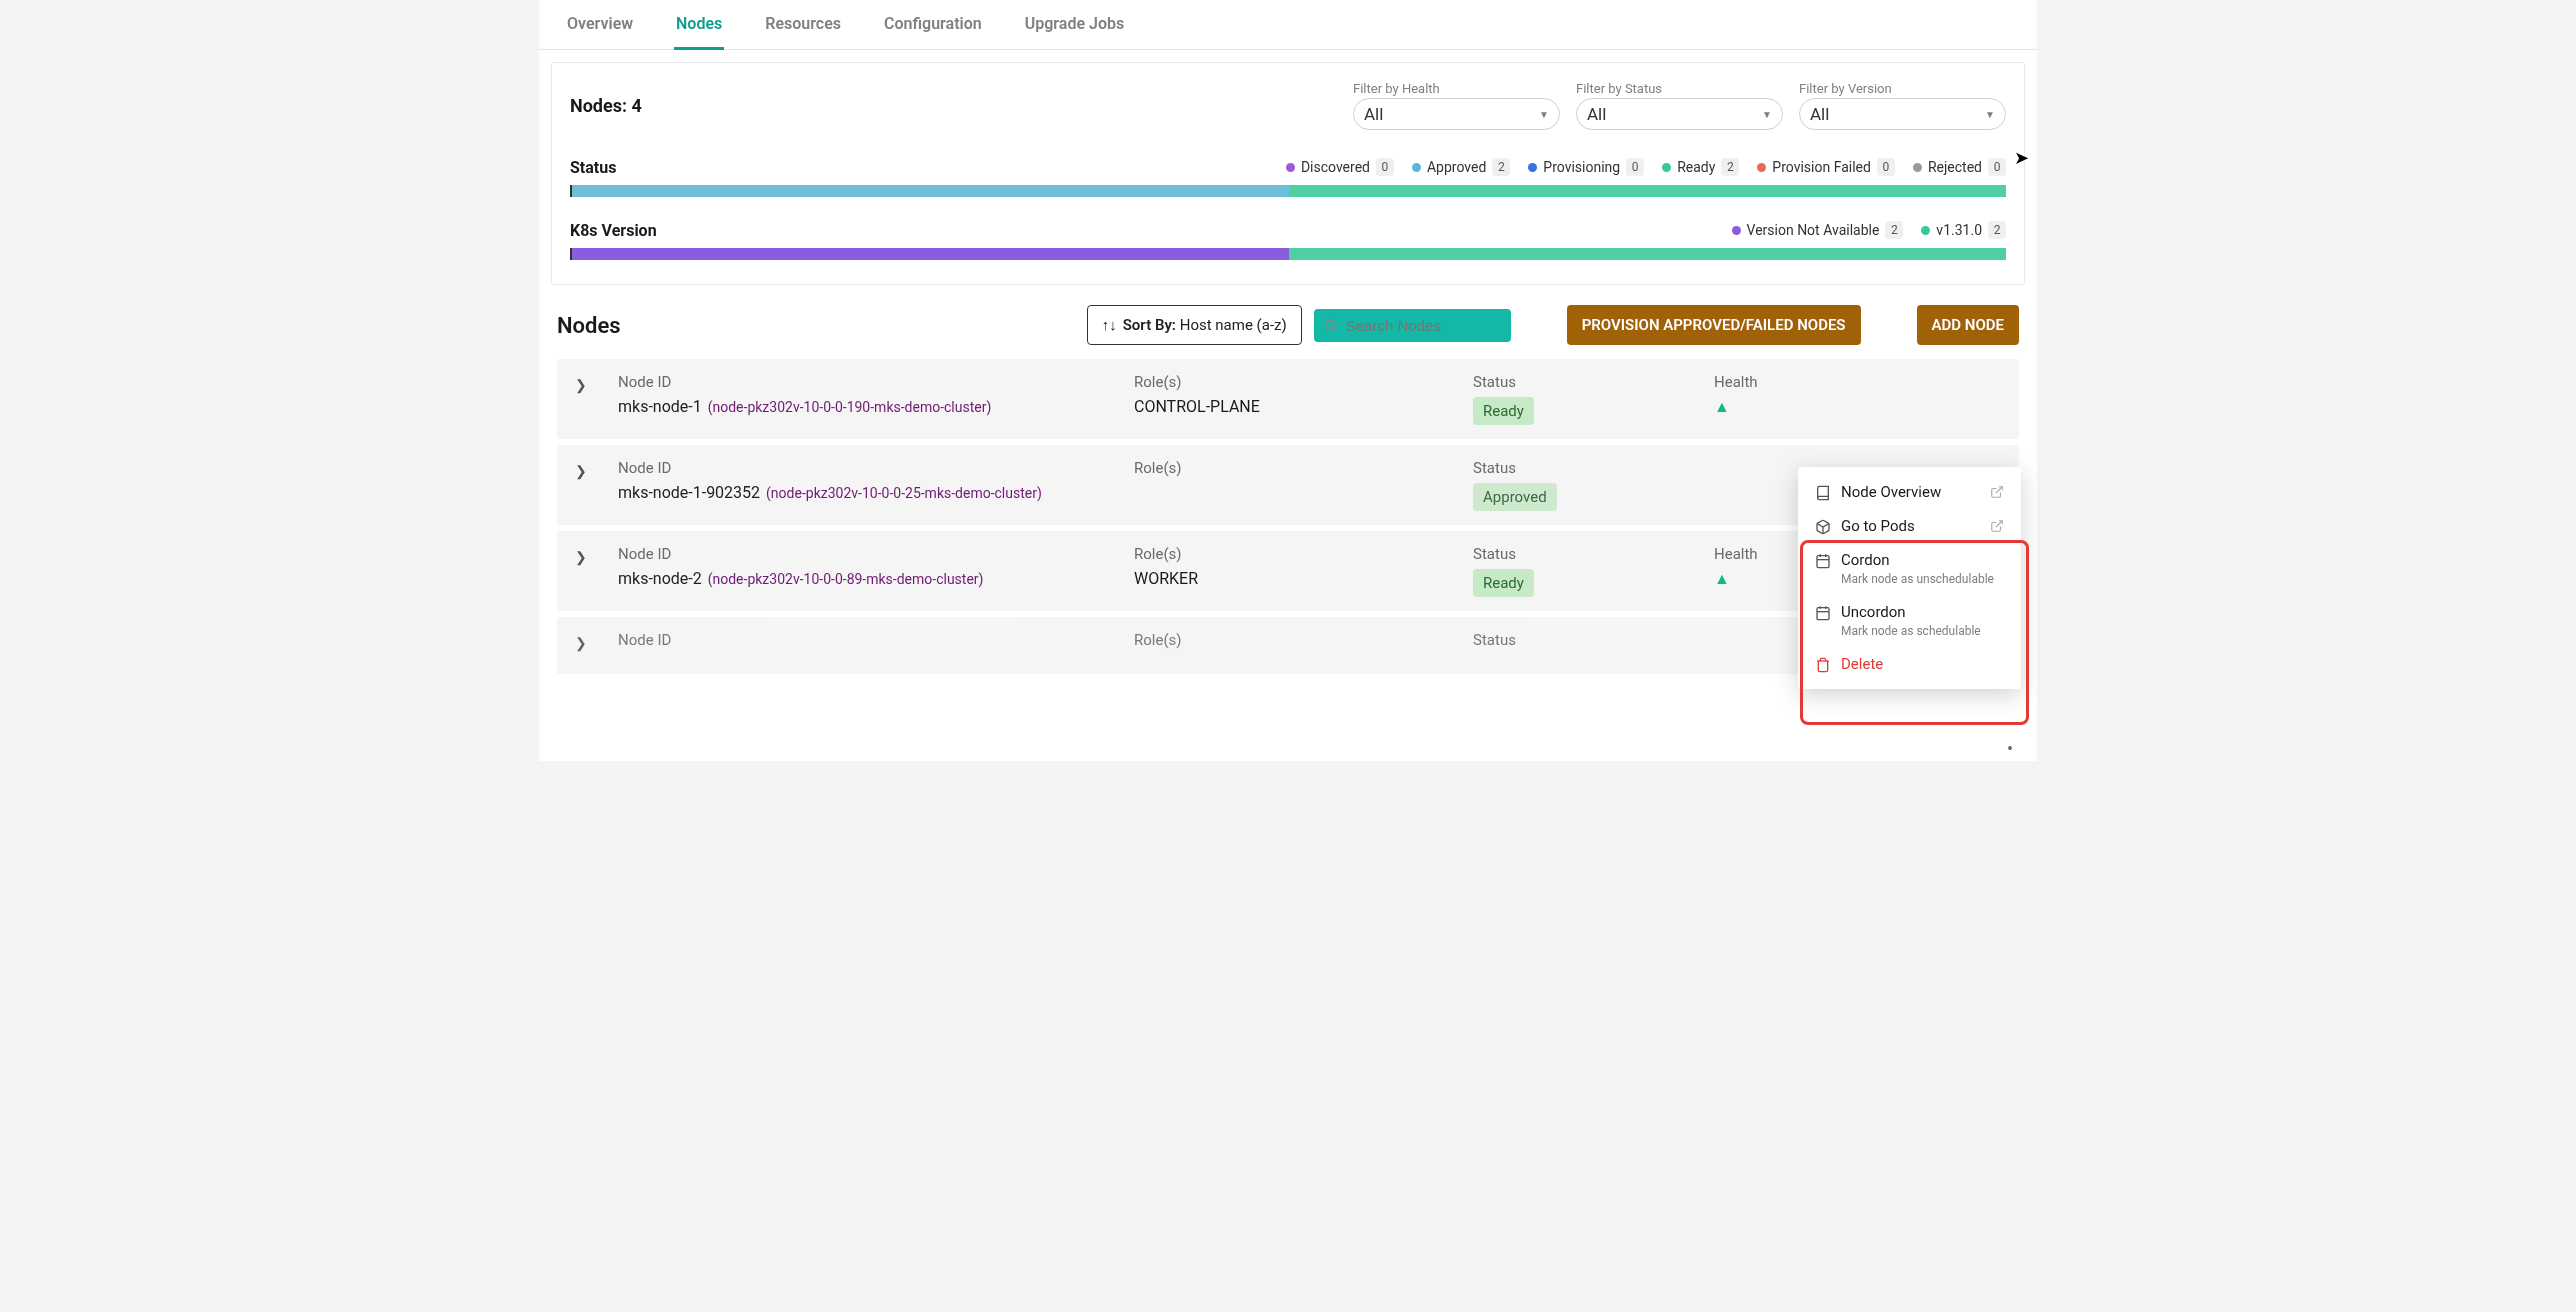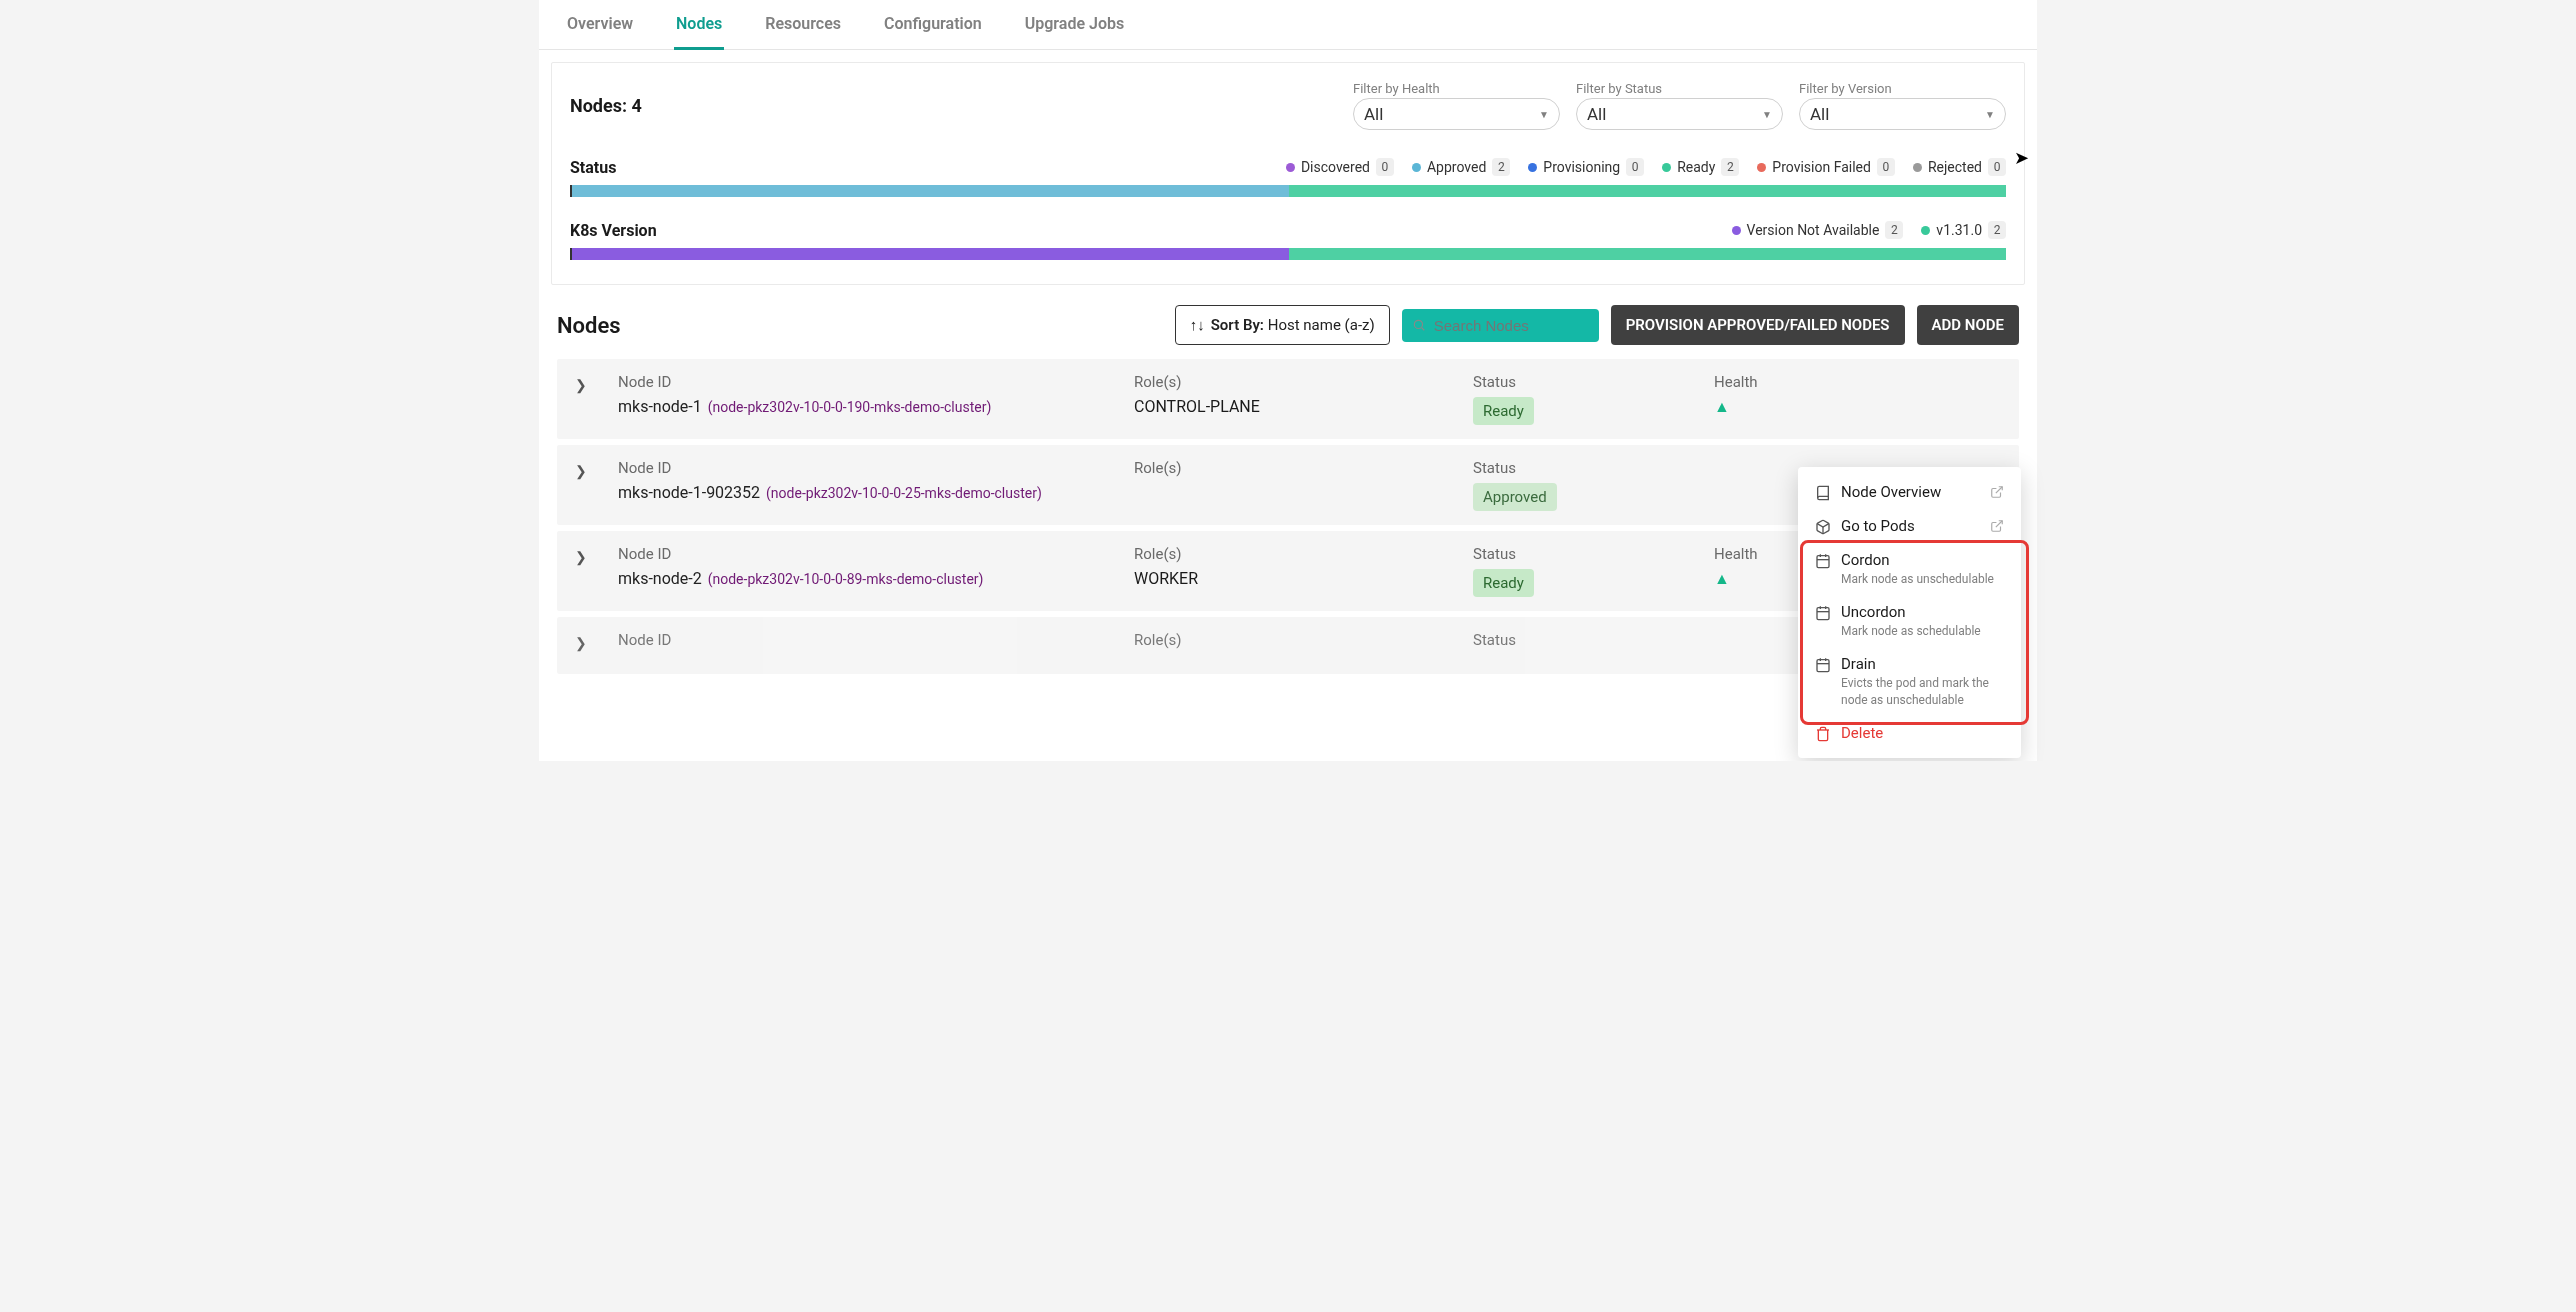--- a/index.html
+++ b/index.html
@@ -25,21 +25,21 @@
     .bar{display:flex;width:100%;height:12px;border-left:2px solid #333;margin-top:4px;margin-bottom:24px;}
     .seg{height:100%;}
     .toolbar-row{display:flex;align-items:center;justify-content:space-between;padding:8px 18px;gap:14px;}
     .toolbar-row h2{font-size:22px;font-weight:600;}
     .toolbar-right{display:flex;gap:12px;align-items:center;}
     .btn{border-radius:4px;padding:10px 14px;font-size:15px;font-weight:600;cursor:pointer;border:1px solid transparent;}
     .btn-outline{border:1px solid #333;color:#222;background:#fff;display:flex;align-items:center;gap:6px;}
     .btn-outline .thin{font-weight:400;}
     .search-wrap{display:flex;align-items:center;background:#14b8a6;border-radius:4px;padding:8px 10px;width:197px;color:#808080;}
     .search-wrap input{border:none;background:transparent;outline:none;font-size:15px;margin-left:8px;width:100%;color:#333;}
-    .btn-teal{background:#404040;color:#fff;}
+    .btn-teal{background:#a16207;color:#fff;margin-left:44px;}
     .node-row{background:#f5f5f5;margin:6px 18px;border-radius:2px;padding:14px 18px;display:grid;grid-template-columns: 39px 512px 335px 237px 1fr;align-items:flex-start;gap:4px;}
     .expand{color:#555;cursor:pointer;font-size:14px;margin-top:4px;}
     .col-label{color:#6a6a6a;font-size:15px;margin-bottom:6px;}
     .node-name{font-size:16px;color:#222;}
     .node-sub{color:#701a75;font-size:14px;margin-left:6px;}
     .role{font-size:16px;}
     .badge{display:inline-block;padding:5px 10px;border-radius:4px;font-size:15px;}
     .badge-ready{background:#c6e9c8;color:#2d6a31;}
     .badge-approved{background:#cfe9cf;color:#3b6b3e;}
     .health-tri{color:#14b789;font-size:16px;}
@@ -291,32 +291,20 @@
           <rect x="3" y="4" width="18" height="18" rx="2" ry="2"></rect>
           <line x1="16" y1="2" x2="16" y2="6"></line>
           <line x1="8" y1="2" x2="8" y2="6"></line>
           <line x1="3" y1="10" x2="21" y2="10"></line>
         </svg>
       <div class="body">
         <div class="title">Uncordon</div>
         <div class="desc">Mark node as schedulable</div>
       </div>
     </div>
-    <div class="menu-item">
-      <svg class="icon" viewBox="0 0 24 24" fill="none" stroke="currentColor" stroke-width="2">
-          <rect x="3" y="4" width="18" height="18" rx="2" ry="2"></rect>
-          <line x1="16" y1="2" x2="16" y2="6"></line>
-          <line x1="8" y1="2" x2="8" y2="6"></line>
-          <line x1="3" y1="10" x2="21" y2="10"></line>
-        </svg>
-      <div class="body">
-        <div class="title">Drain</div>
-        <div class="desc">Evicts the pod and mark the node as unschedulable</div>
-      </div>
-    </div>
     <div class="menu-item danger">
       <svg class="icon" viewBox="0 0 24 24" fill="none" stroke="currentColor" stroke-width="2">
           <polyline points="3 6 5 6 21 6"></polyline>
           <path d="M19 6v14a2 2 0 0 1-2 2H7a2 2 0 0 1-2-2V6m3 0V4a2 2 0 0 1 2-2h4a2 2 0 0 1 2 2v2"></path>
         </svg>
       <div class="body">
           <div class="title">Delete</div>
         </div>
     </div>
   </div>

